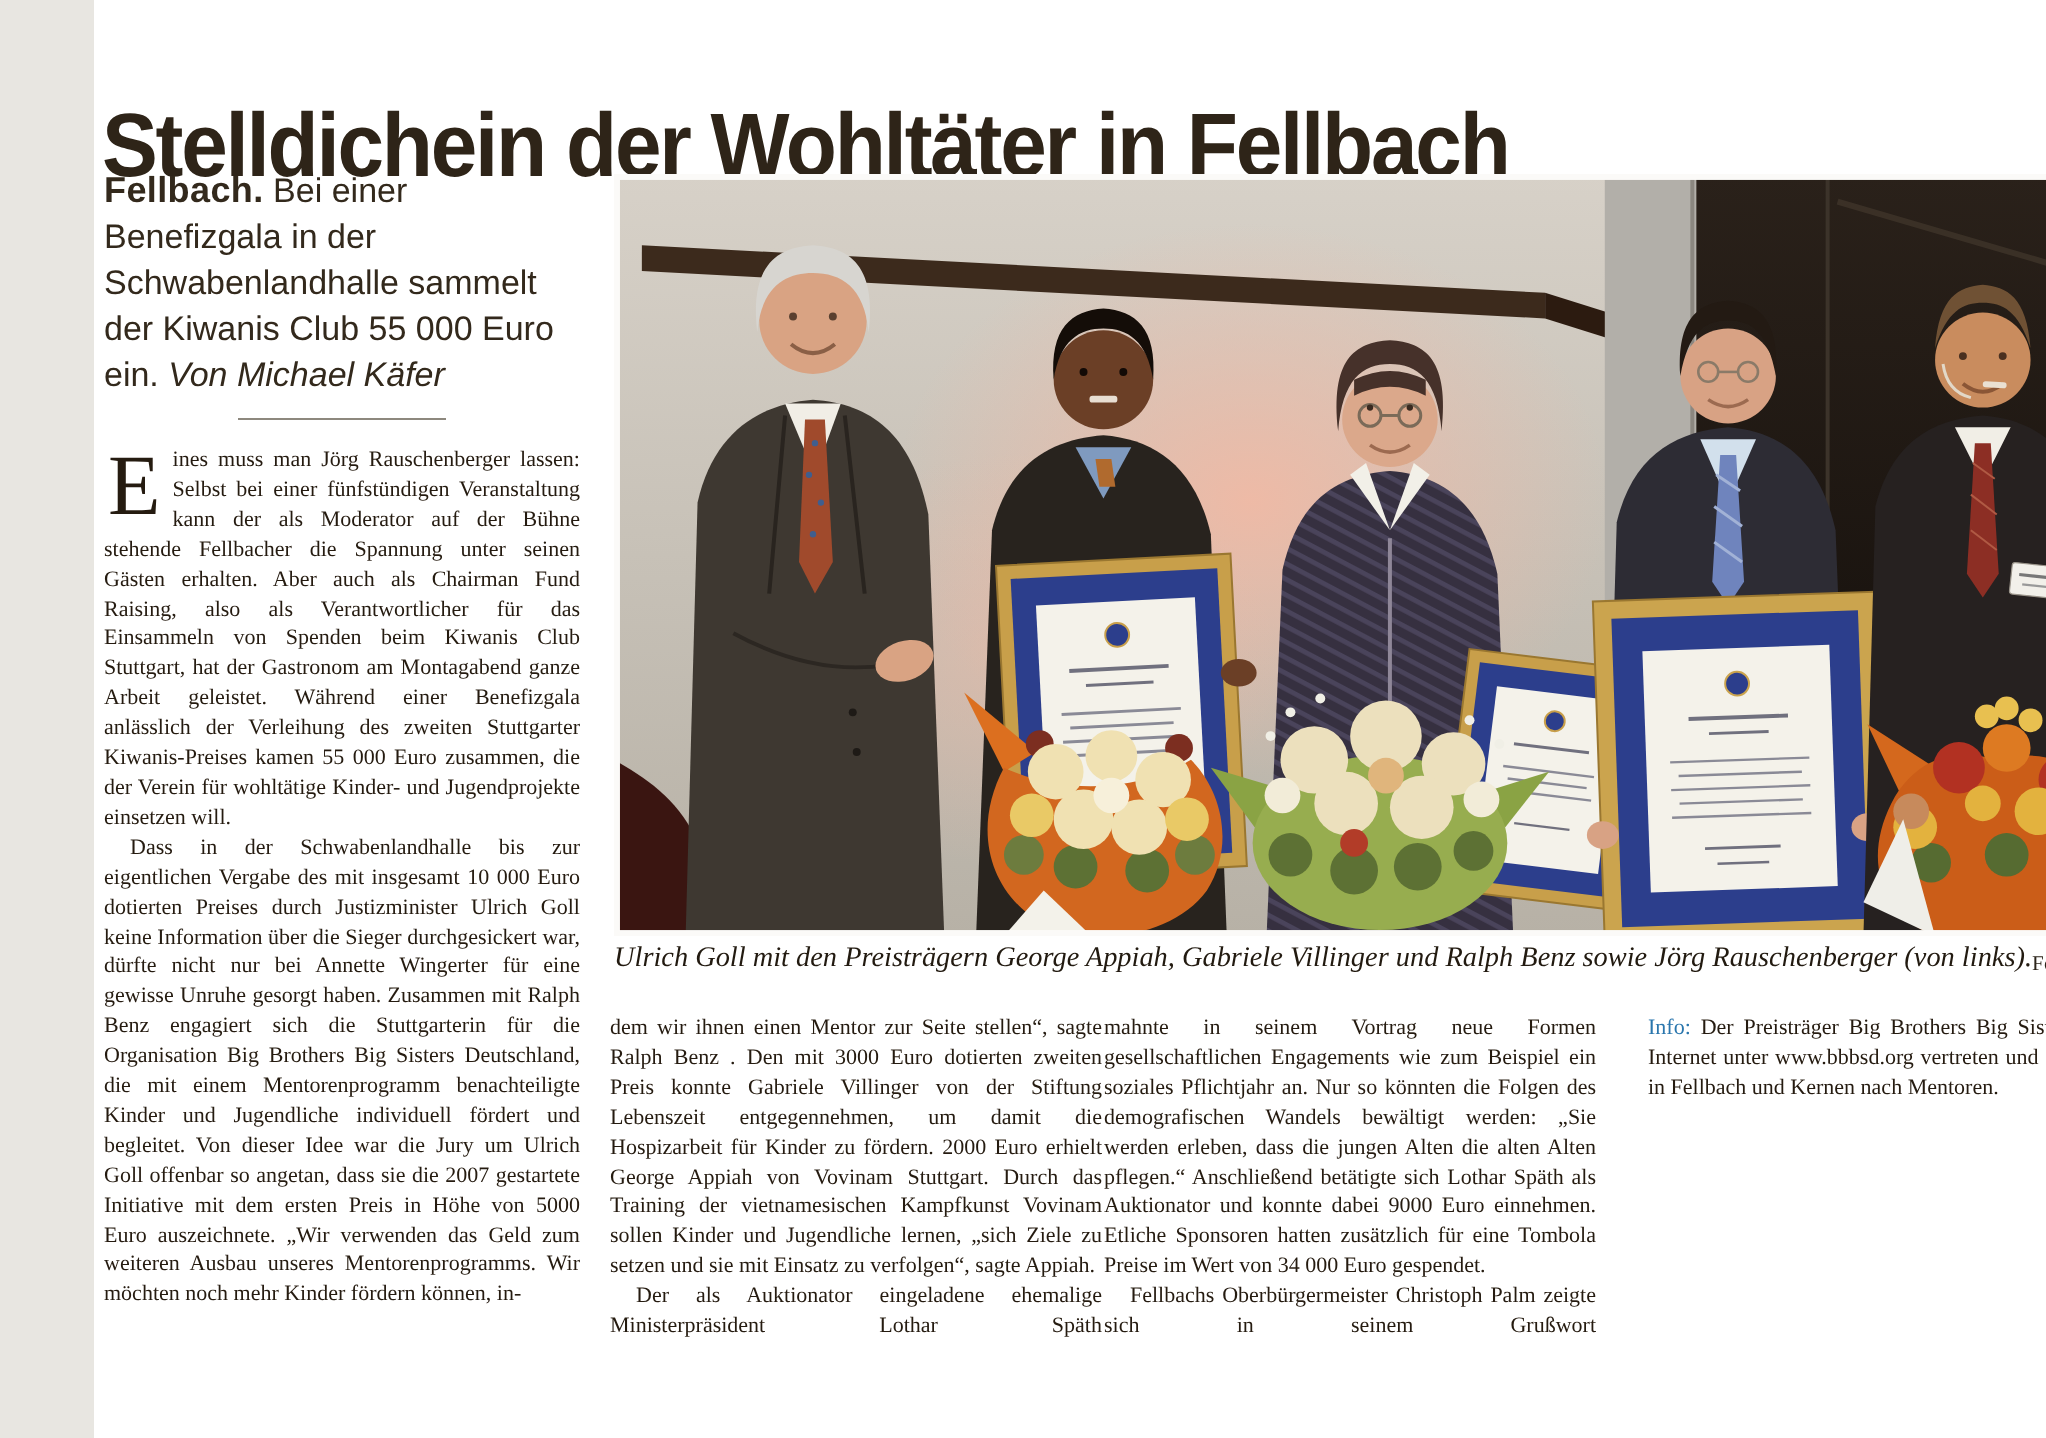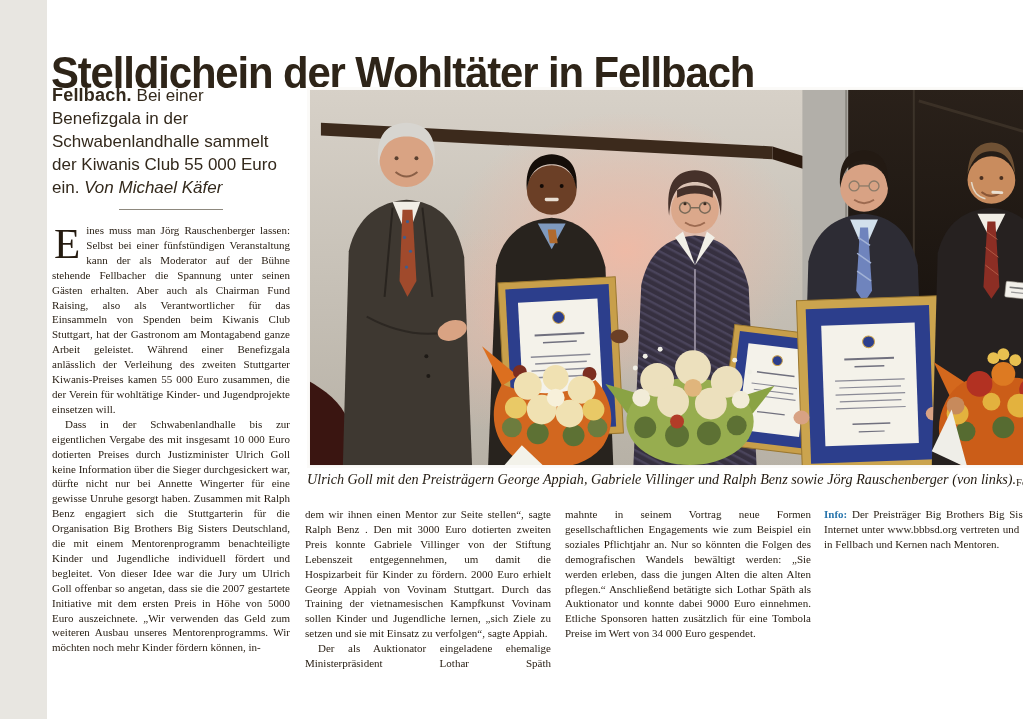--- a/index.html
+++ b/index.html
@@ -20,23 +20,23 @@
   .rule{width:104px;border:0;border-top:1px solid #8d887e;margin:10px auto 13px auto;}
 
   p.body{margin:0;font-size:11px;line-height:14.9px;text-align:justify;hyphens:auto;
          -webkit-hyphens:auto;color:#251b10;}
   p.indent{text-indent:13px;}
   p.runover{text-align-last:justify;}
   p.drop::first-letter{float:left;font-size:43px;line-height:33px;padding:4px 6px 0 2px;color:#251b10;}
 
   
   .lowcol{position:absolute;top:507px;width:246px;}
-  #col2{left:258px;} #col3{left:518px;} #col4{left:777px;}
+  #col2{left:258px;} #col3{left:505px;} #col4{left:777px;}
   .info{margin:14px 0 0 0;}
-  .info .lbl{color:#2a76ad;font-weight:bold;}
+  .info .lbl{color:#2a76ad;}
 
   
   #photo{position:absolute;left:260px;top:87px;width:761px;height:381px;display:block;}
   #captionrow{position:absolute;left:260px;top:471px;width:761px;display:flex;
               justify-content:space-between;align-items:flex-end;}
   #caption{font-style:italic;font-size:14.2px;color:#221a10;white-space:nowrap;}
   #credit{font-size:10.5px;color:#2c241a;letter-spacing:.2px;white-space:nowrap;}
 </style>
 </head>
 <body>
@@ -309,19 +309,20 @@
     <span id="credit">Foto: Michael Käfer</span>
   </div>
 
   <div id="col2" class="lowcol">
     <p class="body">dem wir ihnen einen Mentor zur Seite stellen“, sagte Ralph Benz . Den mit 3000 Euro dotierten zweiten Preis konnte Gabriele Villinger von der Stiftung Lebenszeit entgegennehmen, um damit die Hospizarbeit für Kinder zu fördern. 2000 Euro erhielt George Appiah von Vovinam Stuttgart. Durch das Training der vietnamesischen Kampfkunst Vovinam sollen Kinder und Jugendliche lernen, „sich Ziele zu setzen und sie mit Einsatz zu verfolgen“, sagte Appiah.</p>
     <p class="body indent runover">Der als Auktionator eingeladene ehemalige Ministerpräsident Lothar Späth</p>
   </div>
 
   <div id="col3" class="lowcol">
     <p class="body">mahnte in seinem Vortrag neue Formen gesellschaftlichen Engagements wie zum Beispiel ein soziales Pflichtjahr an. Nur so könnten die Folgen des demografischen Wandels bewältigt werden: „Sie werden erleben, dass die jungen Alten die alten Alten pflegen.“ Anschließend betätigte sich Lothar Späth als Auktionator und konnte dabei 9000 Euro einnehmen. Etliche Sponsoren hatten zusätzlich für eine Tombola Preise im Wert von 34&nbsp;000 Euro gespendet.</p>
+    <p class="body indent runover">Fellbachs Oberbürgermeister Christoph Palm zeigte sich in seinem Grußwort</p>
   </div>
 
   <div id="col4" class="lowcol">
     <p class="body info"><span class="lbl">Info:</span><span> Der Preisträger Big Brothers Big Sisters ist im Internet unter www.bbbsd.org vertreten und sucht auch in Fellbach und Kernen nach Mentoren.</span></p>
   </div>
 
 </div>
 
 </body></html>

